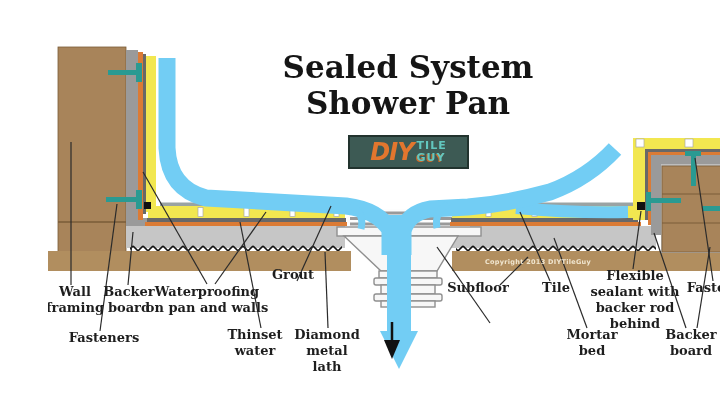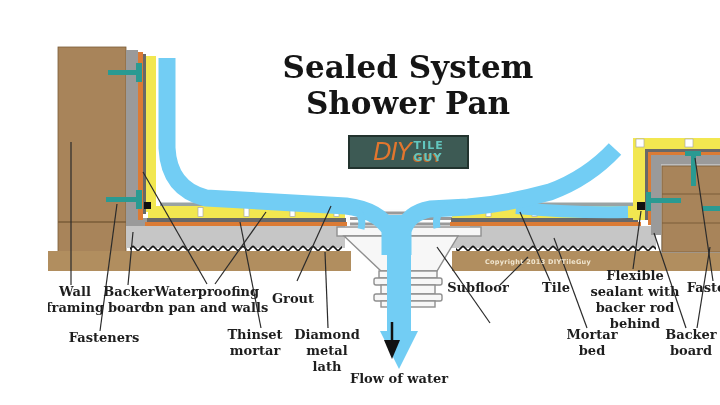--- a/index.html
+++ b/index.html
@@ -23,21 +23,21 @@
   .lbl{position:absolute;font-weight:bold;font-size:13px;line-height:1.22;
        color:var(--ink);text-align:center;transform:translateX(-50%);
        white-space:pre-line;}
   .title{position:absolute;left:360px;top:50px;transform:translateX(-50%);
          font-weight:bold;font-size:31px;line-height:1.16;color:#151515;
          text-align:center;white-space:pre-line;width:400px;}
   .logo{position:absolute;left:300px;top:135px;width:121px;height:34px;
         background:var(--logobg);border:2px solid #22332e;box-sizing:border-box;
         display:flex;align-items:center;justify-content:center;gap:3px;
         font-family:"DejaVu Sans",sans-serif;}
-  .logo-diy{color:var(--logoorange);font-weight:normal;font-style:italic;
+  .logo-diy{color:var(--logoorange);font-weight:bold;font-style:italic;
             font-size:24px;line-height:1;letter-spacing:-1px;text-align:right;}
   .logo-stack{display:flex;flex-direction:column;align-items:flex-start;
               font-weight:bold;font-size:11px;line-height:1.05;color:var(--logoteal);
               letter-spacing:1px;}
   .logo-guy{text-shadow:-1px 1px 0 #c96a2a;}
   .watermark{position:absolute;left:437px;top:258px;font-family:"DejaVu Sans",sans-serif;
              font-weight:bold;font-size:6.5px;color:rgba(252,246,228,.85);
              letter-spacing:.3px;}
 </style>
 </head>
@@ -219,27 +219,26 @@
 
   <div class="watermark">Copyright 2013 DIYTileGuy</div>
 
   <div class="lbl" style="left:27px;top:284px">Wall
 framing</div>
   <div class="lbl" style="left:81px;top:284px">Backer
 board</div>
   <div class="lbl" style="left:56px;top:330px">Fasteners</div>
   <div class="lbl" style="left:159px;top:284px">Waterproofing
 on pan and walls</div>
-  <div class="lbl" style="left:245px;top:291px">Grout</div>
+  <div class="lbl" style="left:245px;top:267px">Grout</div>
   <div class="lbl" style="left:207px;top:327px">Thinset
-mortar</div>
+water</div>
   <div class="lbl" style="left:279px;top:327px">Diamond
 metal
 lath</div>
-  <div class="lbl" style="left:351px;top:371px">Flow of water</div>
   <div class="lbl" style="left:430px;top:280px">Subfloor</div>
   <div class="lbl" style="left:508px;top:280px">Tile</div>
   <div class="lbl" style="left:544px;top:327px">Mortar
 bed</div>
   <div class="lbl" style="left:587px;top:268px">Flexible
 sealant with
 backer rod
 behind</div>
   <div class="lbl" style="left:643px;top:327px">Backer
 board</div>

